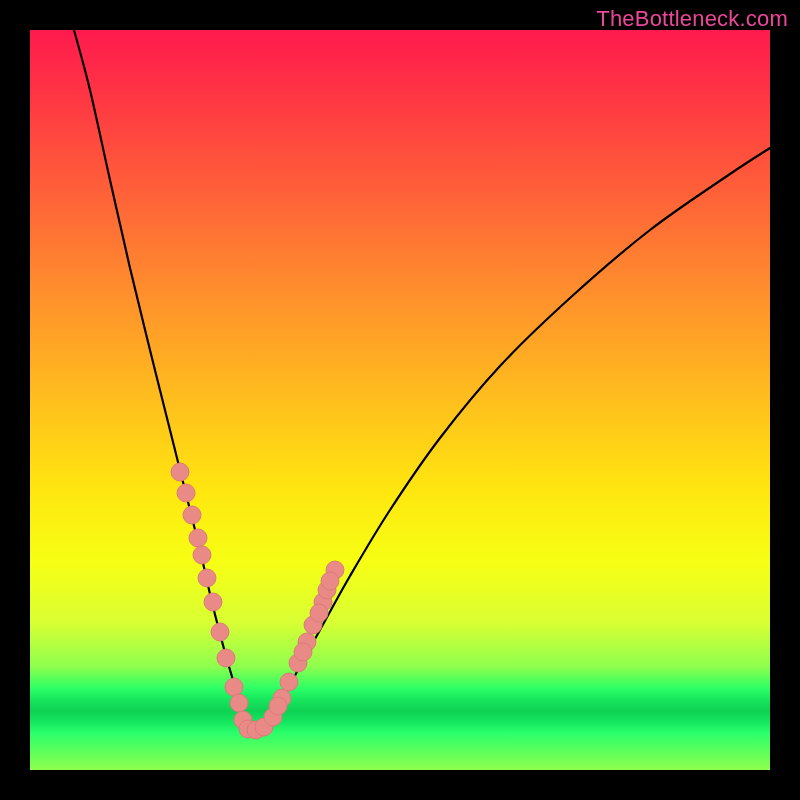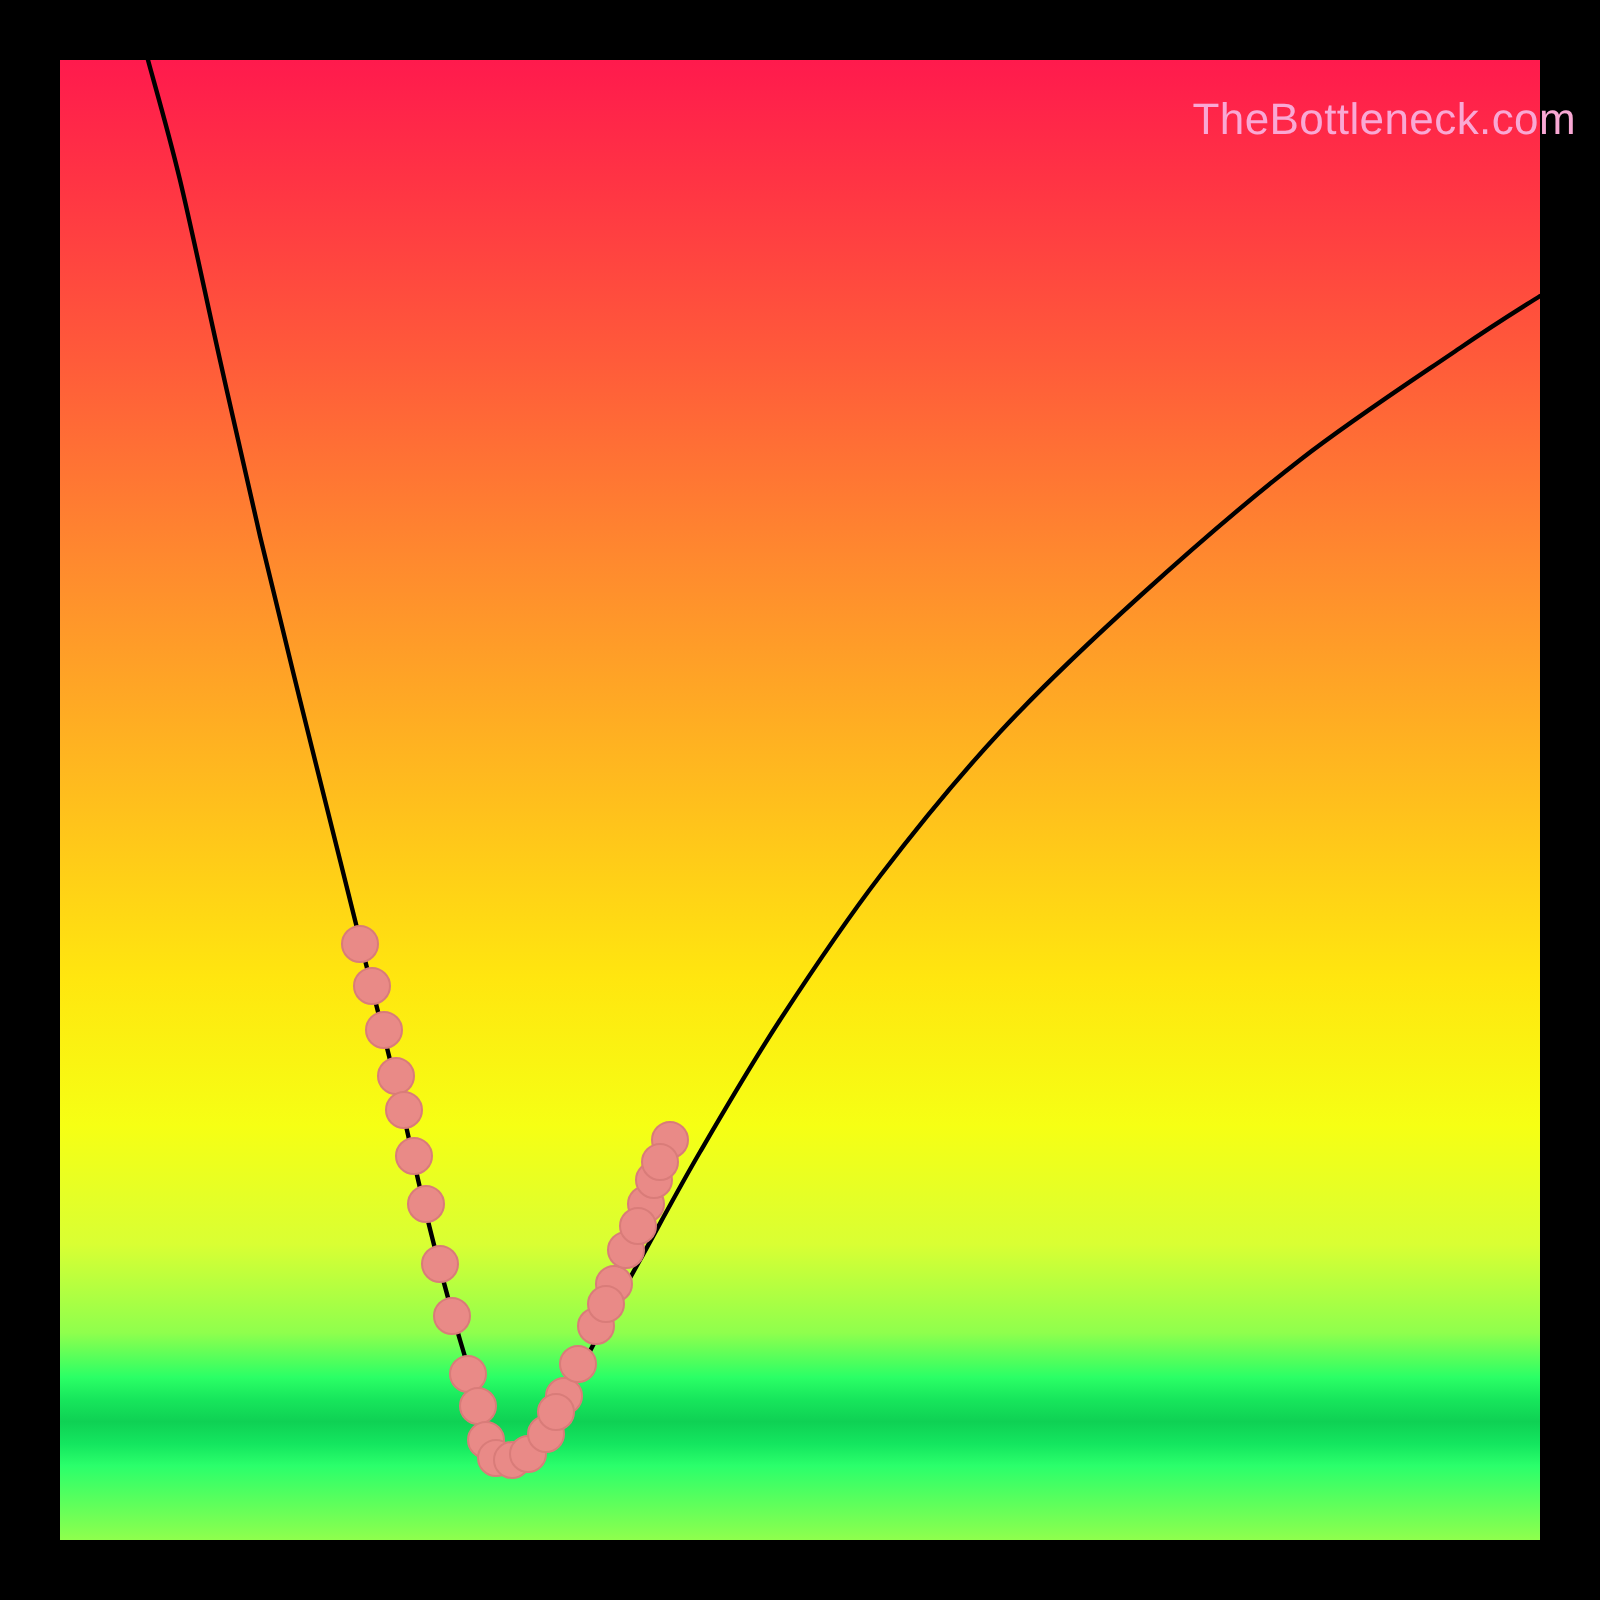--- a/index.html
+++ b/index.html
@@ -42,26 +42,25 @@
       #0fd154 92%,
       #14e65f 93.5%,
       #2bff6b 95%,
       #8fff4d 100%
     );
   }
   .watermark {
     position: absolute;
     top: 6px;
     right: 12px;
-    color: #f9a8d4;
+    color: #ec4899;
     font-size: 22px;
     font-weight: 500;
     letter-spacing: 0.2px;
     user-select: none;
-    margin-top: 41px;
   }
   svg.curve {
     position: absolute;
     left: 0;
     top: 0;
     width: 740px;
     height: 740px;
     overflow: visible;
   }
 </style>

